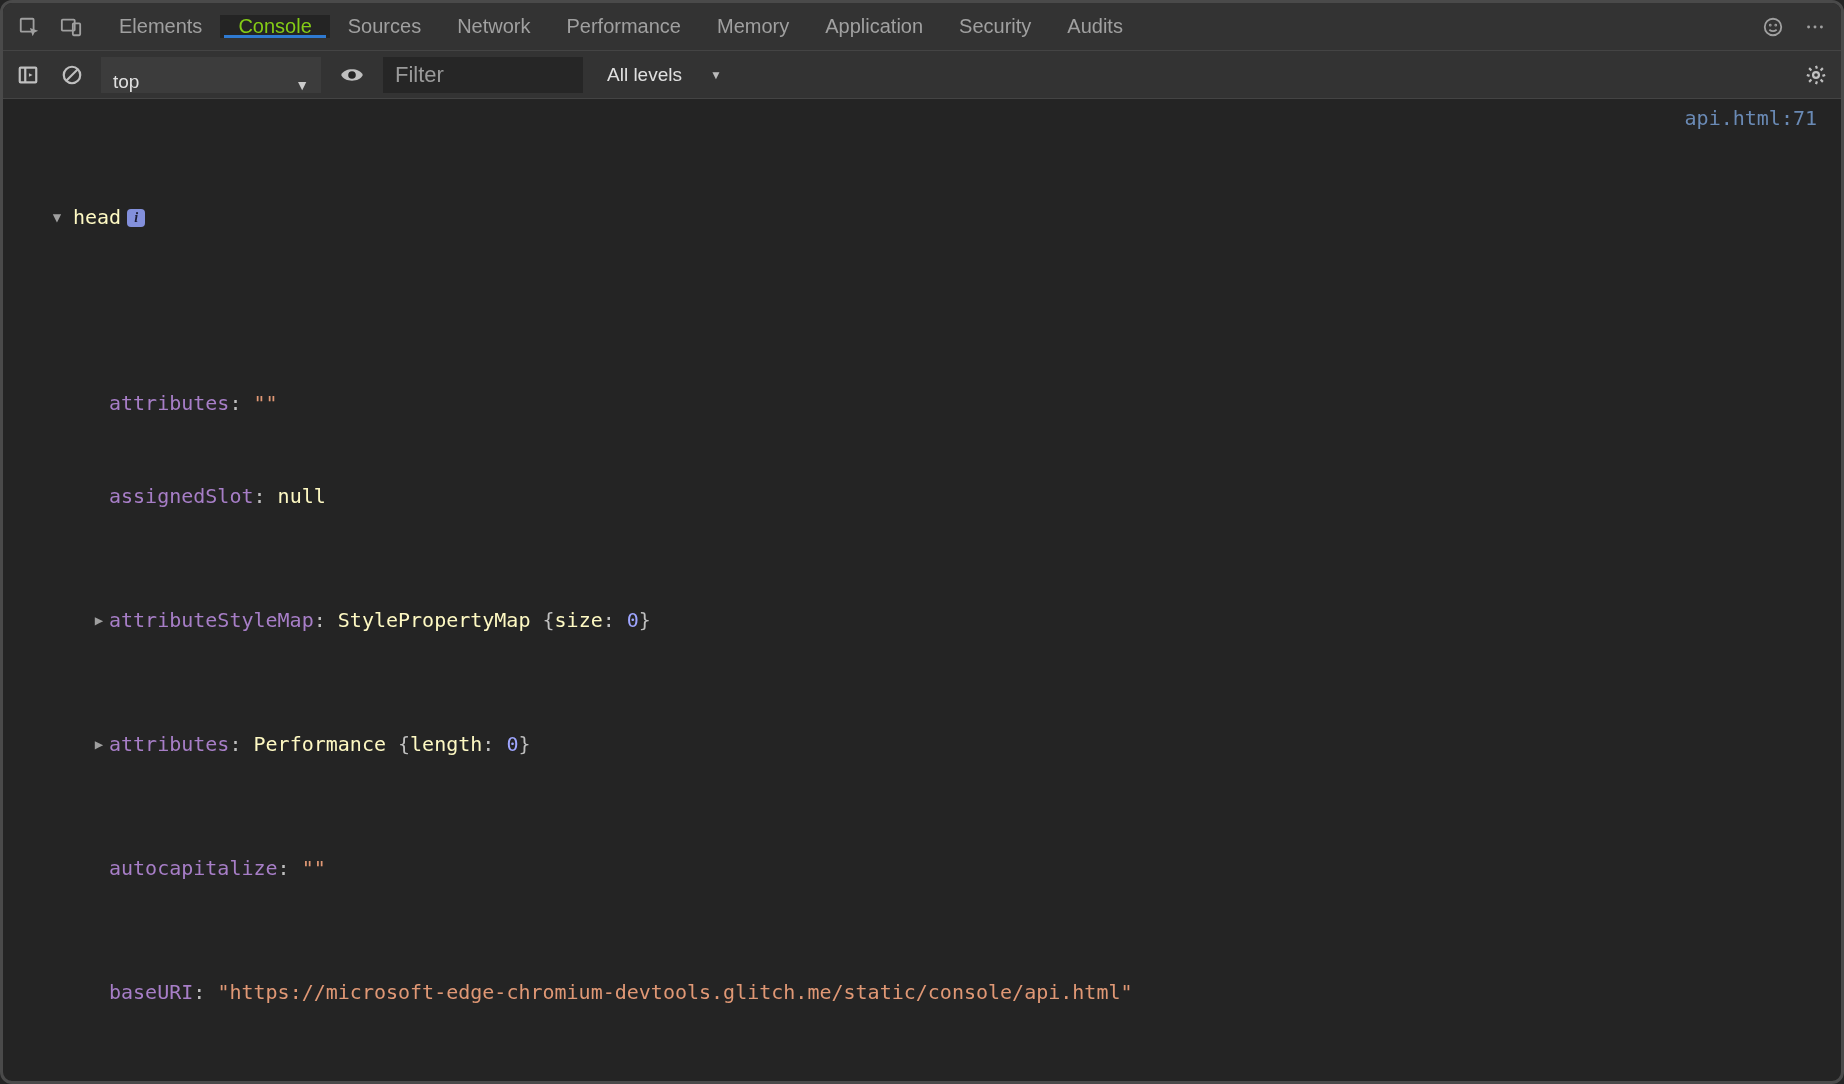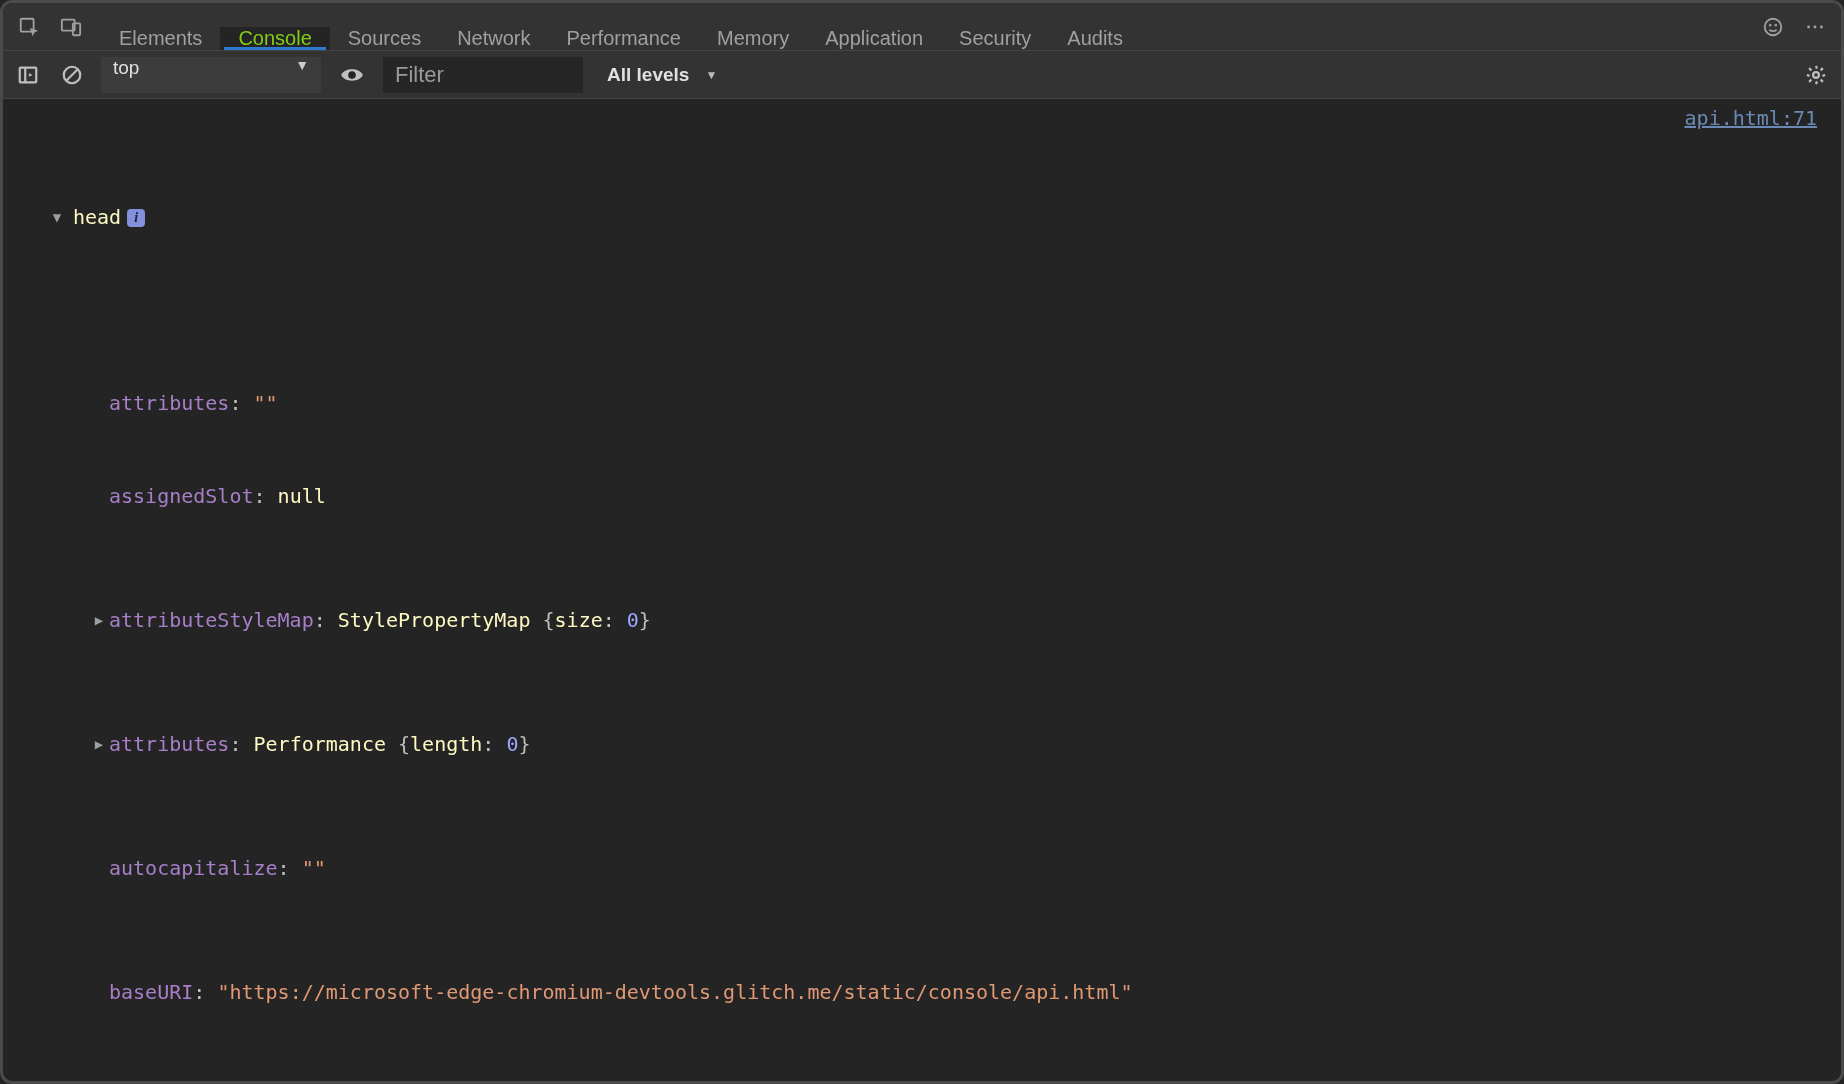--- a/index.html
+++ b/index.html
@@ -17,68 +17,68 @@
     .tabbar {
       height: 48px; display: flex; align-items: center;
       background: #333333; border-bottom: 1px solid #444;
       padding: 0 8px; gap: 6px;
     }
     .tool-icon {
       width: 36px; height: 36px; display: flex; align-items: center; justify-content: center;
       cursor: pointer; color: #a0a0a0;
     }
     .tool-icon svg { width: 22px; height: 22px; fill: none; stroke: currentColor; stroke-width: 2; }
-    .tabs { display: flex; align-items: flex-end; height: 100%; margin-left: 6px; }
+    .tabs { display: flex; align-items: center; height: 100%; margin-left: 6px; }
     .tab {
       display: flex; align-items: center; padding: 0 18px; font-size: 20px;
       color: #a0a0a0; cursor: pointer; position: relative;
     }
     .tab.active { color: #84cc16; background: #242424; }
     .tab.active::after {
       content: ""; position: absolute; left: 4px; right: 4px; bottom: 0; height: 3px;
       background: #2f7ad1;
     }
     .spacer { flex: 1; }
     
     .toolbar {
       height: 48px; display: flex; align-items: center;
       background: #333333; border-bottom: 1px solid #444;
       padding: 0 10px; gap: 14px;
     }
     .sbtn { width: 30px; height: 30px; display: flex; align-items: center; justify-content: center; cursor: pointer; color: #bfbfbf; }
     .sbtn svg { width: 22px; height: 22px; fill: none; stroke: currentColor; stroke-width: 2.4; }
     .context-select {
-      display: flex; align-items: flex-start; justify-content: space-between;
+      display: flex; align-items: flex-end; justify-content: space-between;
       background: #3c3c3c; height: 36px; padding: 0 12px; min-width: 220px;
       font-size: 19px; color: #e0e0e0; cursor: pointer;
     }
     .context-select .caret { font-size: 14px; color: #ccc; }
     .eye { width:34px; height:34px; display:flex; align-items:center; justify-content:center; color:#bfbfbf; }
     .eye svg { width:26px; height:26px; fill: currentColor; }
     .filter-input {
       background: #262626; border: none; outline: none; height: 36px; padding: 0 12px;
       color: #a0a0a0; font-size: 22px; width: 200px;
     }
     .filter-input::placeholder { color: #9a9a9a; }
     .levels {
-      display: flex; align-items: center; gap: 12px; font-size: 19px; color: #e0e0e0;
-      padding: 0 10px; cursor: pointer; font-weight: bold;
+      display: flex; align-items: center; gap: 24px; font-size: 19px; color: #e0e0e0;
+      padding: 0 10px; cursor: pointer;
     }
 
     
     .console-body {
       flex: 1; overflow: auto; padding: 10px 14px 10px 10px; position: relative;
       font-family: "SF Mono", Menlo, Consolas, monospace; font-size: 20px; line-height: 31px;
     }
     .console-body::-webkit-scrollbar { width: 14px; }
     .console-body::-webkit-scrollbar-track { background: #2c2c2c; }
     .console-body::-webkit-scrollbar-thumb { background: #4c4c4c; border-radius: 4px; }
     .srclink {
       position: absolute; right: 24px; top: 4px; font-size: 20px;
-      color: #6a8ab5; text-decoration: underline; cursor: pointer;
+      color: #6a8ab5; cursor: pointer;
     }
     .tree { padding-left: 36px; white-space: pre; }
     .line { display: flex; flex-wrap: nowrap; overflow: hidden; }
     .tw { display: inline-block; width: 16px; text-align: center; color: #9f9f9f; cursor: pointer; font-size: 14px; line-height: 31px; margin-right: 2px; vertical-align: middle; }
     .tw.empty { visibility: hidden; }
     .root-row { display: flex; align-items: center; gap: 6px; }
     .info-badge {
       display: inline-flex; align-items: center; justify-content: center;
       width: 18px; height: 18px; border-radius: 4px; background: #8390dc; color: #1c1d36;
       font-family: serif; font-style: italic; font-weight: 700; font-size: 14px;

